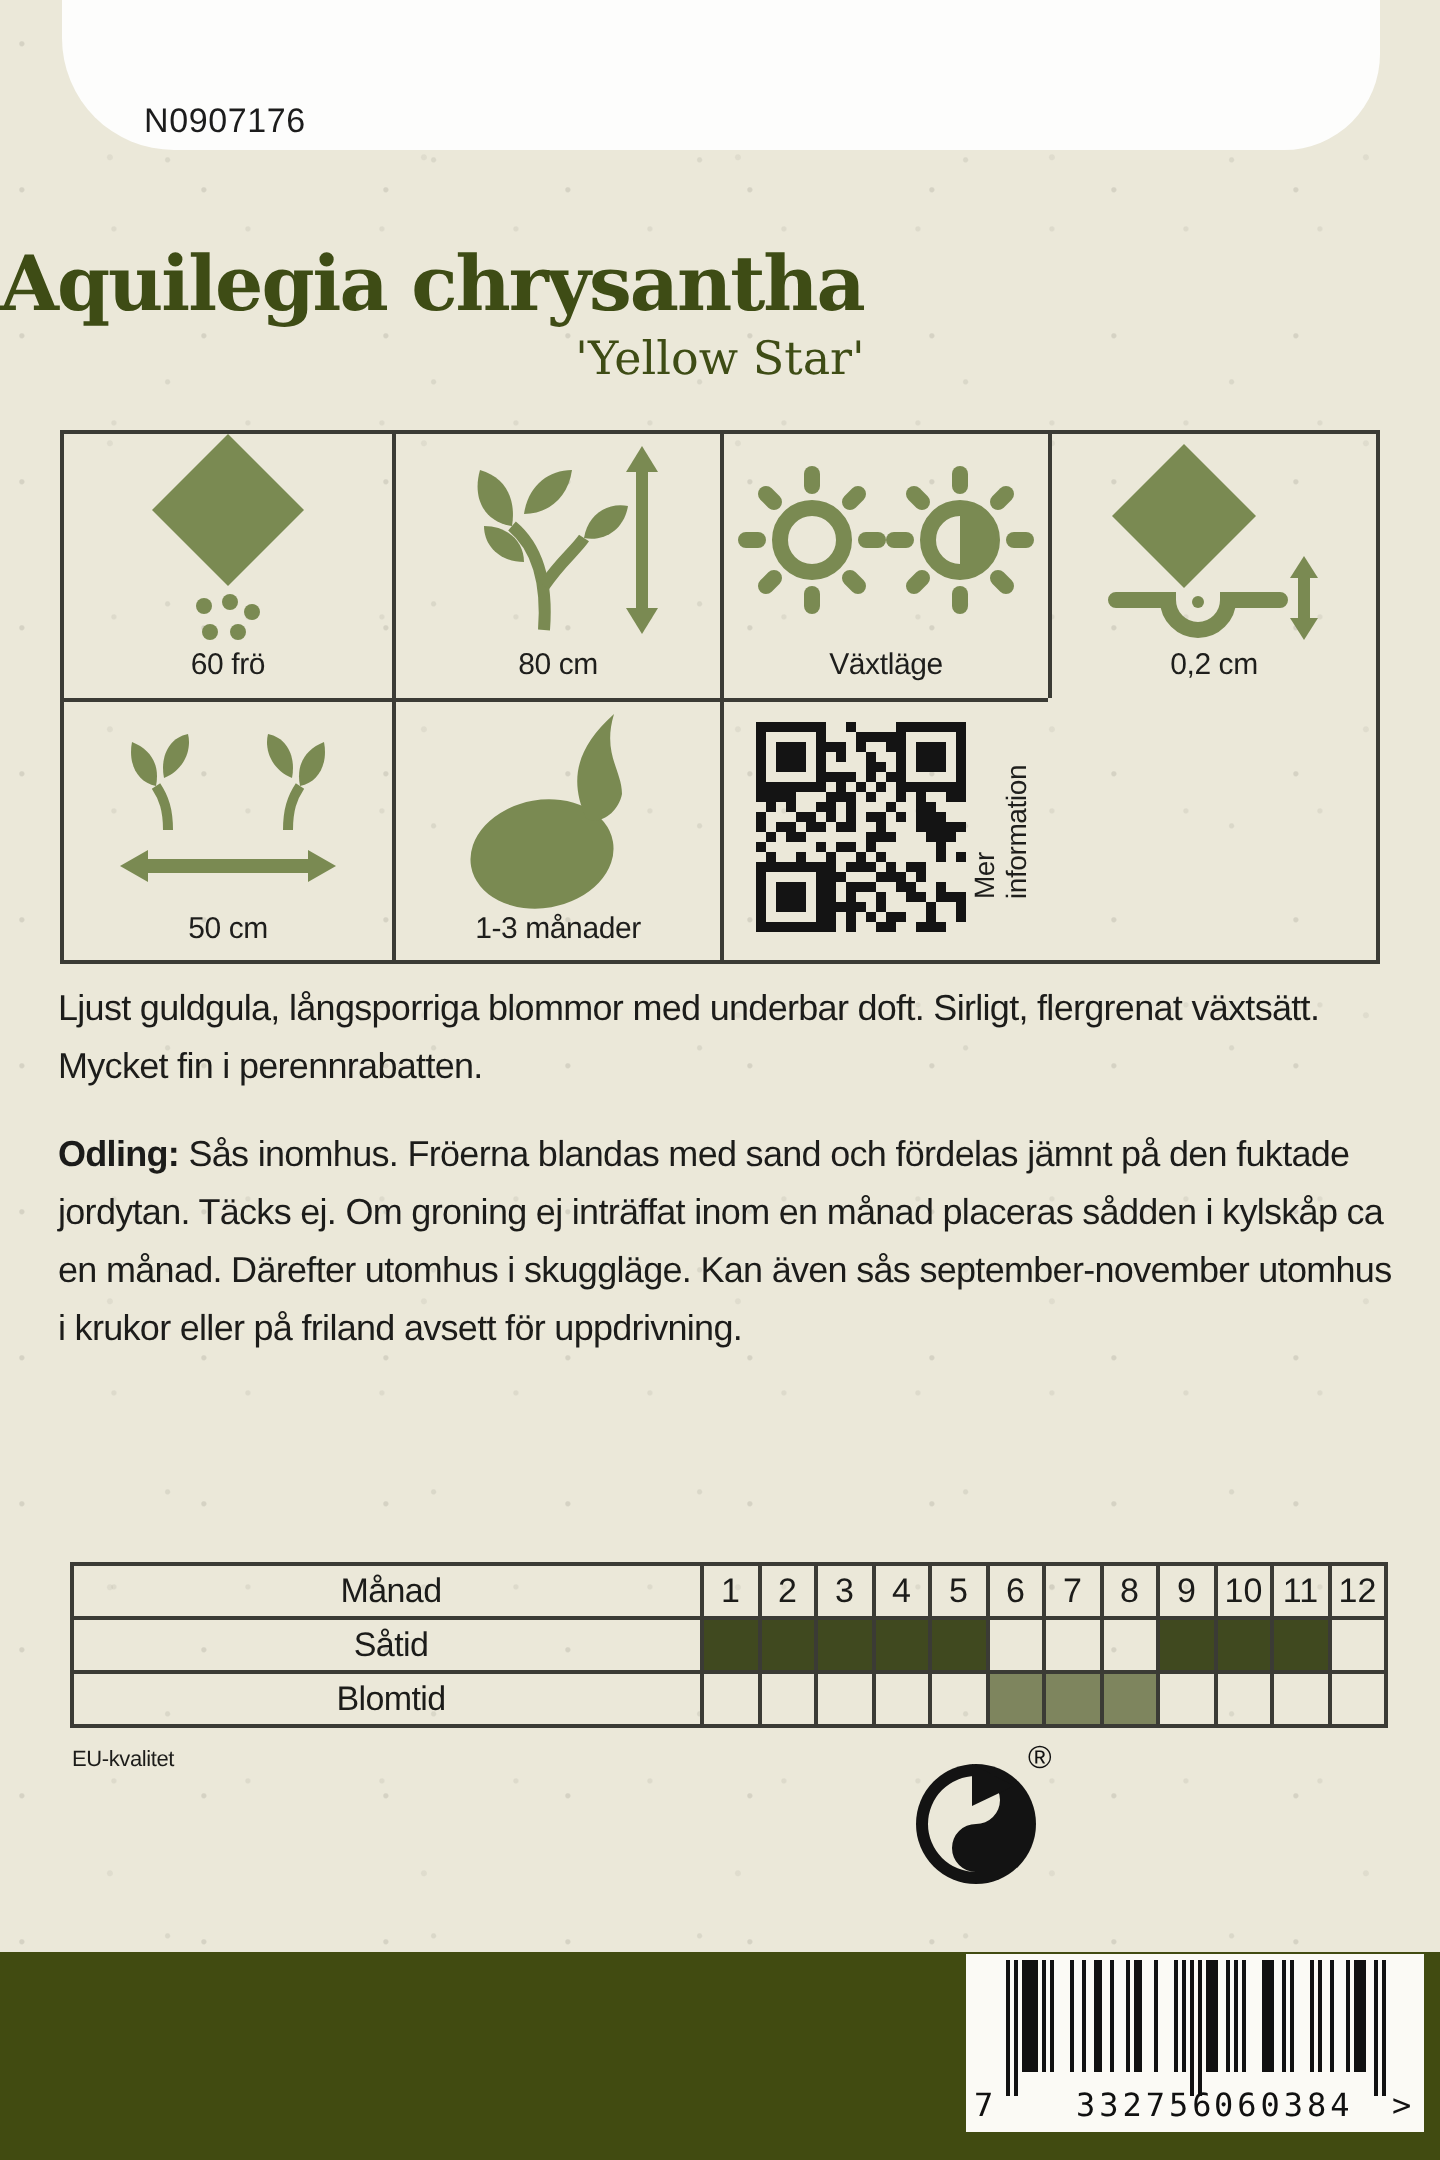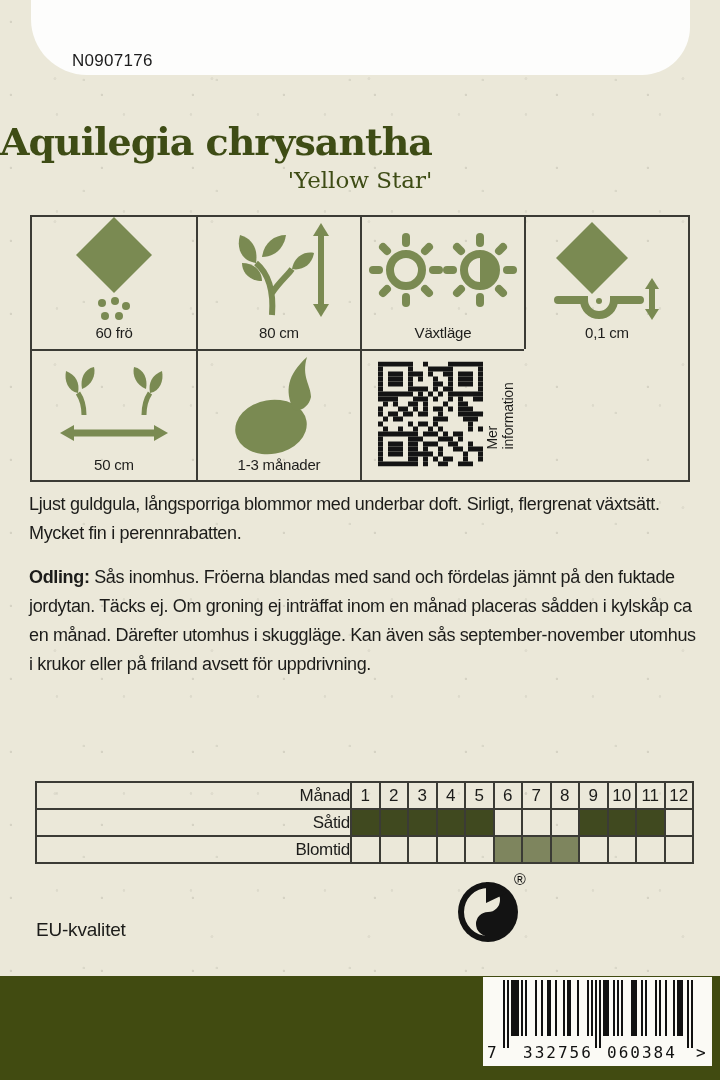--- a/index.html
+++ b/index.html
@@ -40,33 +40,33 @@
   
   .para{position:absolute;left:29px;width:668px;font-size:18px;line-height:29px;
     letter-spacing:-.35px;color:#1c1c1a;}
   .para.desc{top:490px;}
   .para.cult{top:563px;}
   .bold{font-weight:bold;}
   
   #calendar-table{position:absolute;left:35px;top:781px;width:659px;height:81px;
     border-collapse:collapse;table-layout:fixed;font-size:17px;color:#1c1c1a;}
   #calendar-table td{border:2px solid #3b3b35;padding:0;height:27px;box-sizing:border-box;}
-  #calendar-table td.cal-label{text-align:right;padding-left:4px;letter-spacing:-.3px;}
+  #calendar-table td.cal-label{text-align:center;padding-left:4px;letter-spacing:-.3px;}
   #calendar-table td.cal-month{text-align:center;}
-  .eu-quality{position:absolute;left:36px;top:874px;font-size:19px;letter-spacing:-.2px;color:#1c1c1a;margin-top:45px;}
+  .eu-quality{position:absolute;left:36px;top:874px;font-size:11px;letter-spacing:-.2px;color:#1c1c1a;}
   .green-dot{position:absolute;left:455px;top:879px;}
   .registered{position:absolute;left:514px;top:871px;font-size:16px;color:#111;}
   
   .footer-bar{position:absolute;left:0;top:976px;width:720px;height:104px;background:#414b11;}
   
   .barcode-box{position:absolute;left:483px;top:977px;width:229px;height:89px;background:#fbfaf5;}
   .barcode-box svg{position:absolute;left:20px;top:3px;}
   .bc-digit{position:absolute;font-family:"DejaVu Sans Mono",monospace;font-size:16px;color:#111;top:66px;}
   .bc-first{left:4px;}
-  .bc-left{left:40px;letter-spacing:2px;}
+  .bc-left{left:55px;letter-spacing:2px;}
   .bc-right{left:124px;letter-spacing:2px;}
   .bc-gt{left:213px;}
   .icon-olive{fill:#7a8a52;}
   .stroke-olive{stroke:#7a8a52;fill:none;}
 </style>
 </head>
 <body>
 
 <div id="packet">
 
@@ -135,21 +135,21 @@
 
     <div class="cell">
       <svg class="art" width="110" height="100" viewBox="0 0 110 100">
         <polygon class="icon-olive" points="40,2 76,38 40,74 4,38"></polygon>
         <path class="stroke-olive" stroke-width="8" stroke-linecap="round" d="M6 80 h26 a15 15 0 0 0 30 0 h26"></path>
         <circle class="icon-olive" cx="47" cy="81" r="3"></circle>
         <line class="stroke-olive" stroke-width="6" x1="100" y1="66" x2="100" y2="92"></line>
         <polygon class="icon-olive" points="100,58 93,69 107,69"></polygon>
         <polygon class="icon-olive" points="100,100 93,89 107,89"></polygon>
       </svg>
-      <div class="cell-label">0,1 cm</div>
+      <div class="cell-label">0,2 cm</div>
     </div>
 
     <div class="cell">
       <svg class="art" width="116" height="88" viewBox="0 0 116 88">
         <g>
           <path class="stroke-olive" stroke-width="5" d="M28 56 C28 46 26 40 22 34"></path>
           <path class="icon-olive" d="M22 34 C12 32 8 22 10 12 C20 16 24 24 22 34 Z"></path>
           <path class="icon-olive" d="M26 30 C36 26 40 16 38 8 C28 10 24 20 26 30 Z"></path>
         </g>
         <g transform="translate(116 0) scale(-1 1)">

